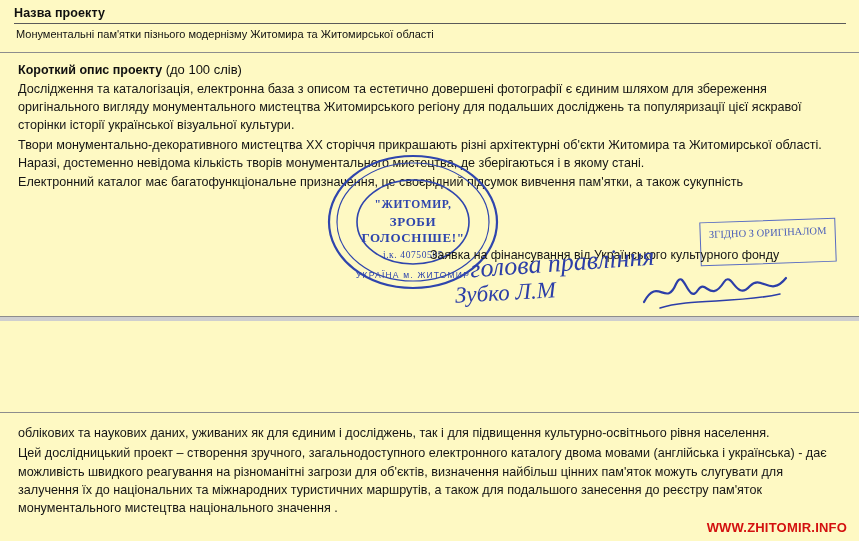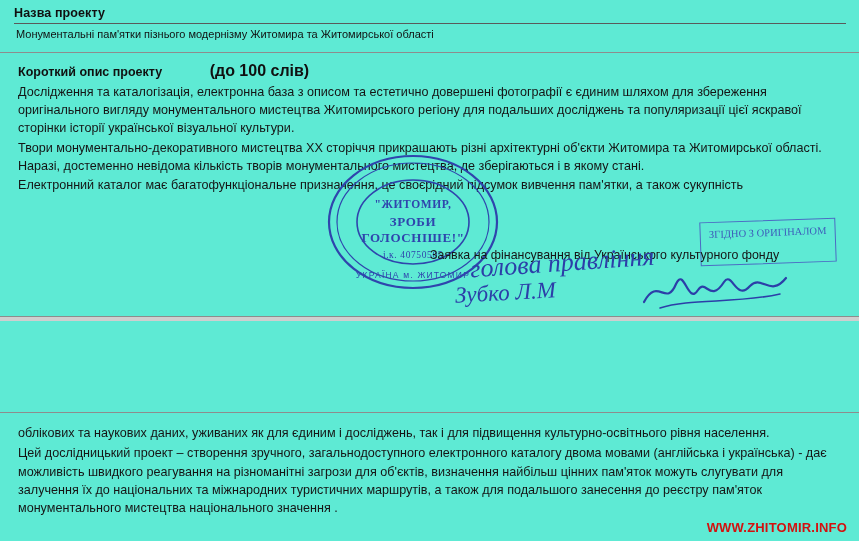--- a/index.html
+++ b/index.html
@@ -13,21 +13,21 @@
     font-family: "Liberation Sans", sans-serif;
     color: #1a1a1a;
     position: relative;
     overflow: hidden;
   }
   .page {
     position: absolute;
     left: 0; top: 0;
     width: 859px;
     height: 541px;
-    background: #5eead4;
+    background: #fef9c3;
   }
 
   
   .title-block {
     position: absolute;
     left: 14px;
     top: 6px;
     width: 832px;
   }
   .title-label {
@@ -69,23 +69,22 @@
     top: 62px;
     width: 820px;
   }
   .desc-head {
     font-size: 12.5px;
     font-weight: bold;
     color: #101010;
     margin-bottom: 4px;
   }
   .desc-head .light {
-    font-weight: bold;
-    font-size: 16px;
-    margin-left: 44px;
+    font-weight: normal;
+    font-size: 13px;
   }
   .desc-p {
     font-size: 12.6px;
     line-height: 1.42;
     color: #151515;
     margin: 0 0 2px 0;
     text-align: left;
   }
 
   

